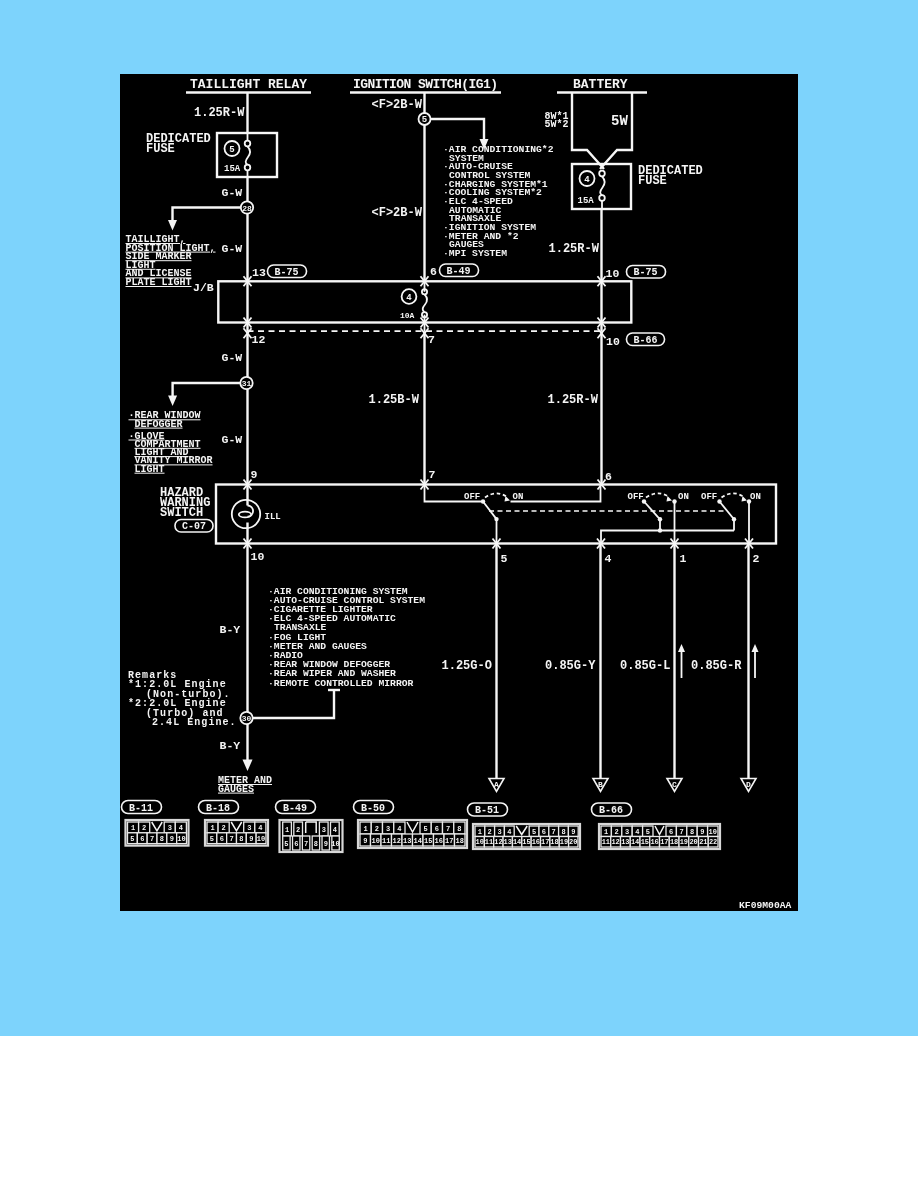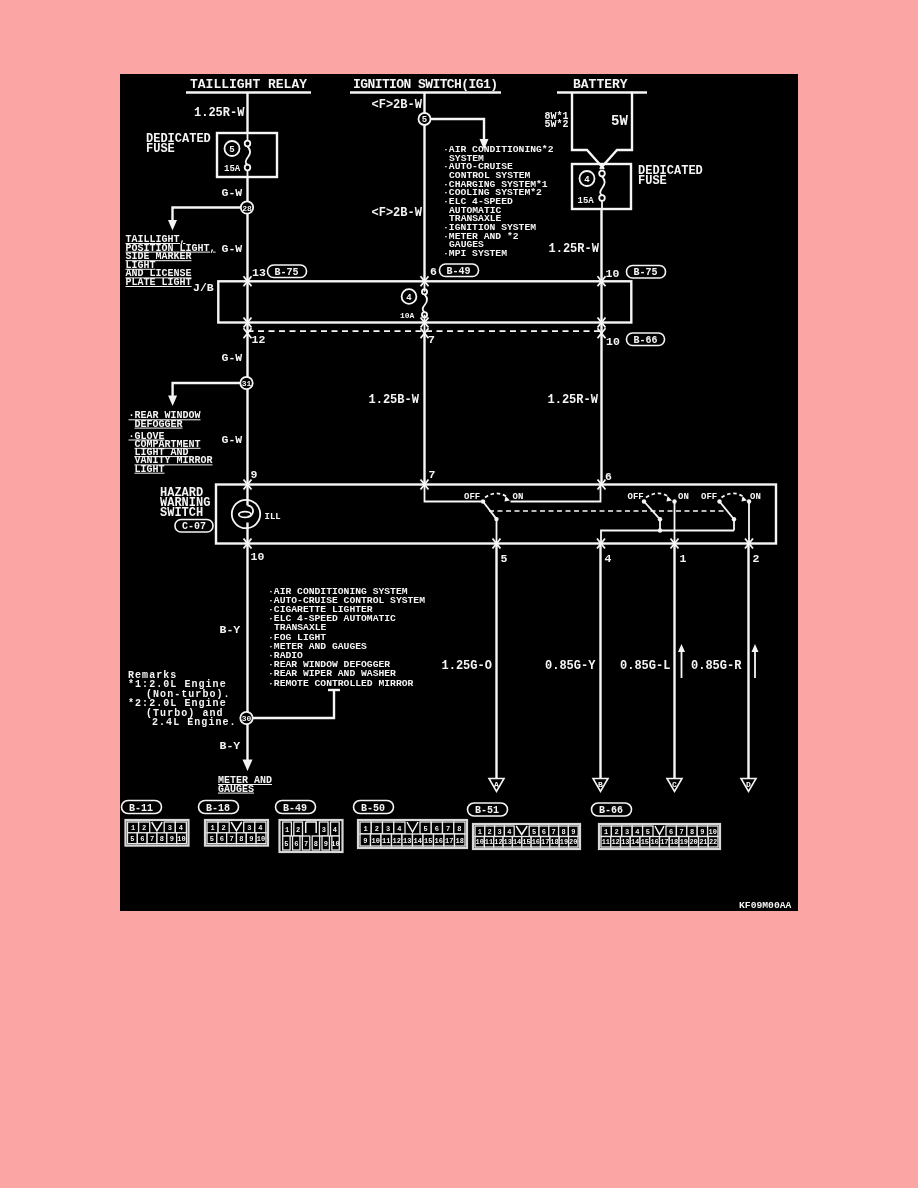--- a/index.html
+++ b/index.html
@@ -1,16 +1,16 @@
 <!DOCTYPE html>
 <html><head>
 <meta charset="utf-8">
 <style>
 html,body{margin:0;padding:0;background:#ffffff;}
-#page{position:relative;width:918px;height:1188px;background:#fca5a5;overflow:hidden;}
+#page{position:relative;width:918px;height:1036px;background:#7dd3fc;overflow:hidden;}
 svg{position:absolute;top:0;left:0;}
 text{font-family:"Liberation Mono",monospace;font-weight:bold;fill:#f4f4f4;}
 .t13{font-size:13px;}
 .t12{font-size:12px;}
 .t11{font-size:11.5px;}
 .t10{font-size:10px;}
 .t9{font-size:9px;}
 .t8{font-size:8px;}
 .t7{font-size:7px;}
 .t97{font-size:9.7px;}

